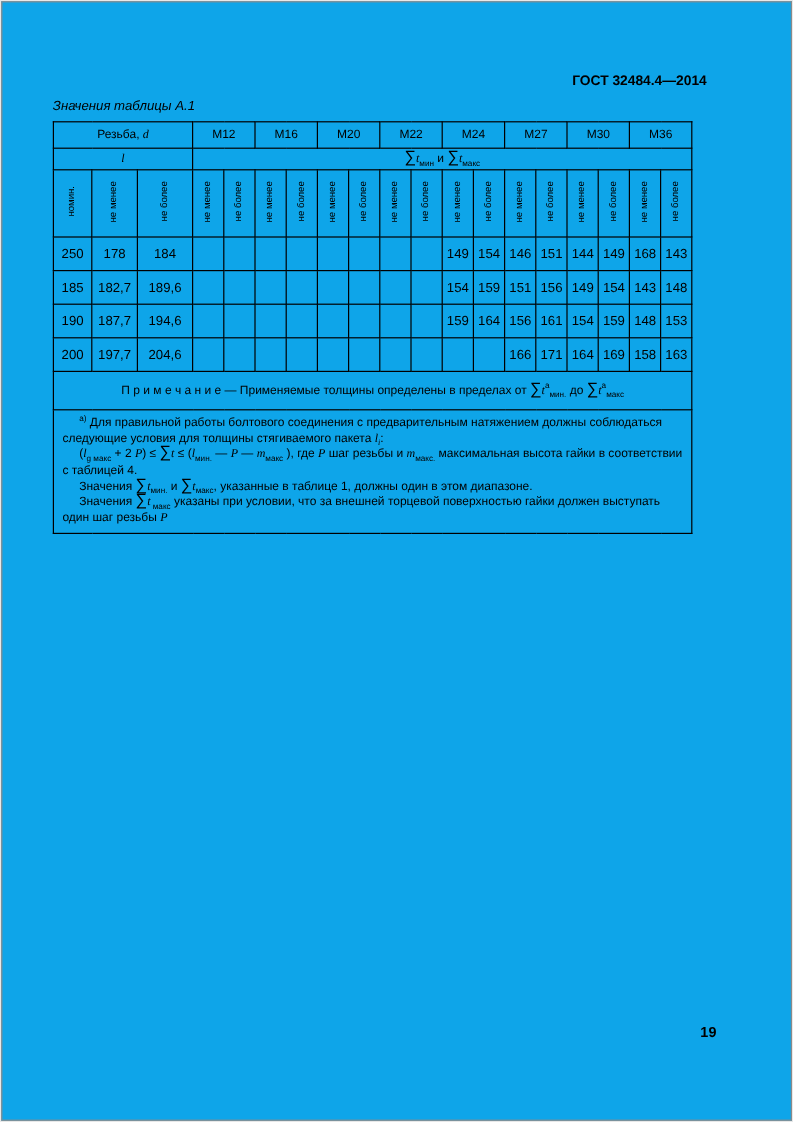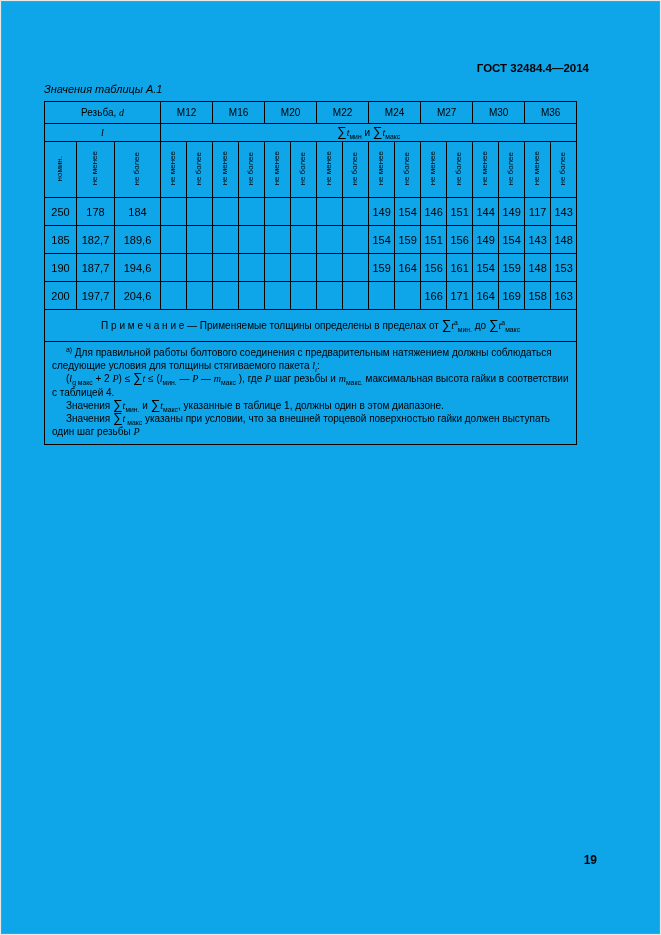--- a/index.html
+++ b/index.html
@@ -126,21 +126,21 @@
             <td></td>
             <td></td>
             <td></td>
             <td></td>
             <td>149</td>
             <td>154</td>
             <td>146</td>
             <td>151</td>
             <td>144</td>
             <td>149</td>
-            <td>117</td>
+            <td>168</td>
             <td>143</td>
           </tr>
           <tr>
             <td>185</td>
             <td>182,7</td>
             <td>189,6</td>
             <td></td>
             <td></td>
             <td></td>
             <td></td>

